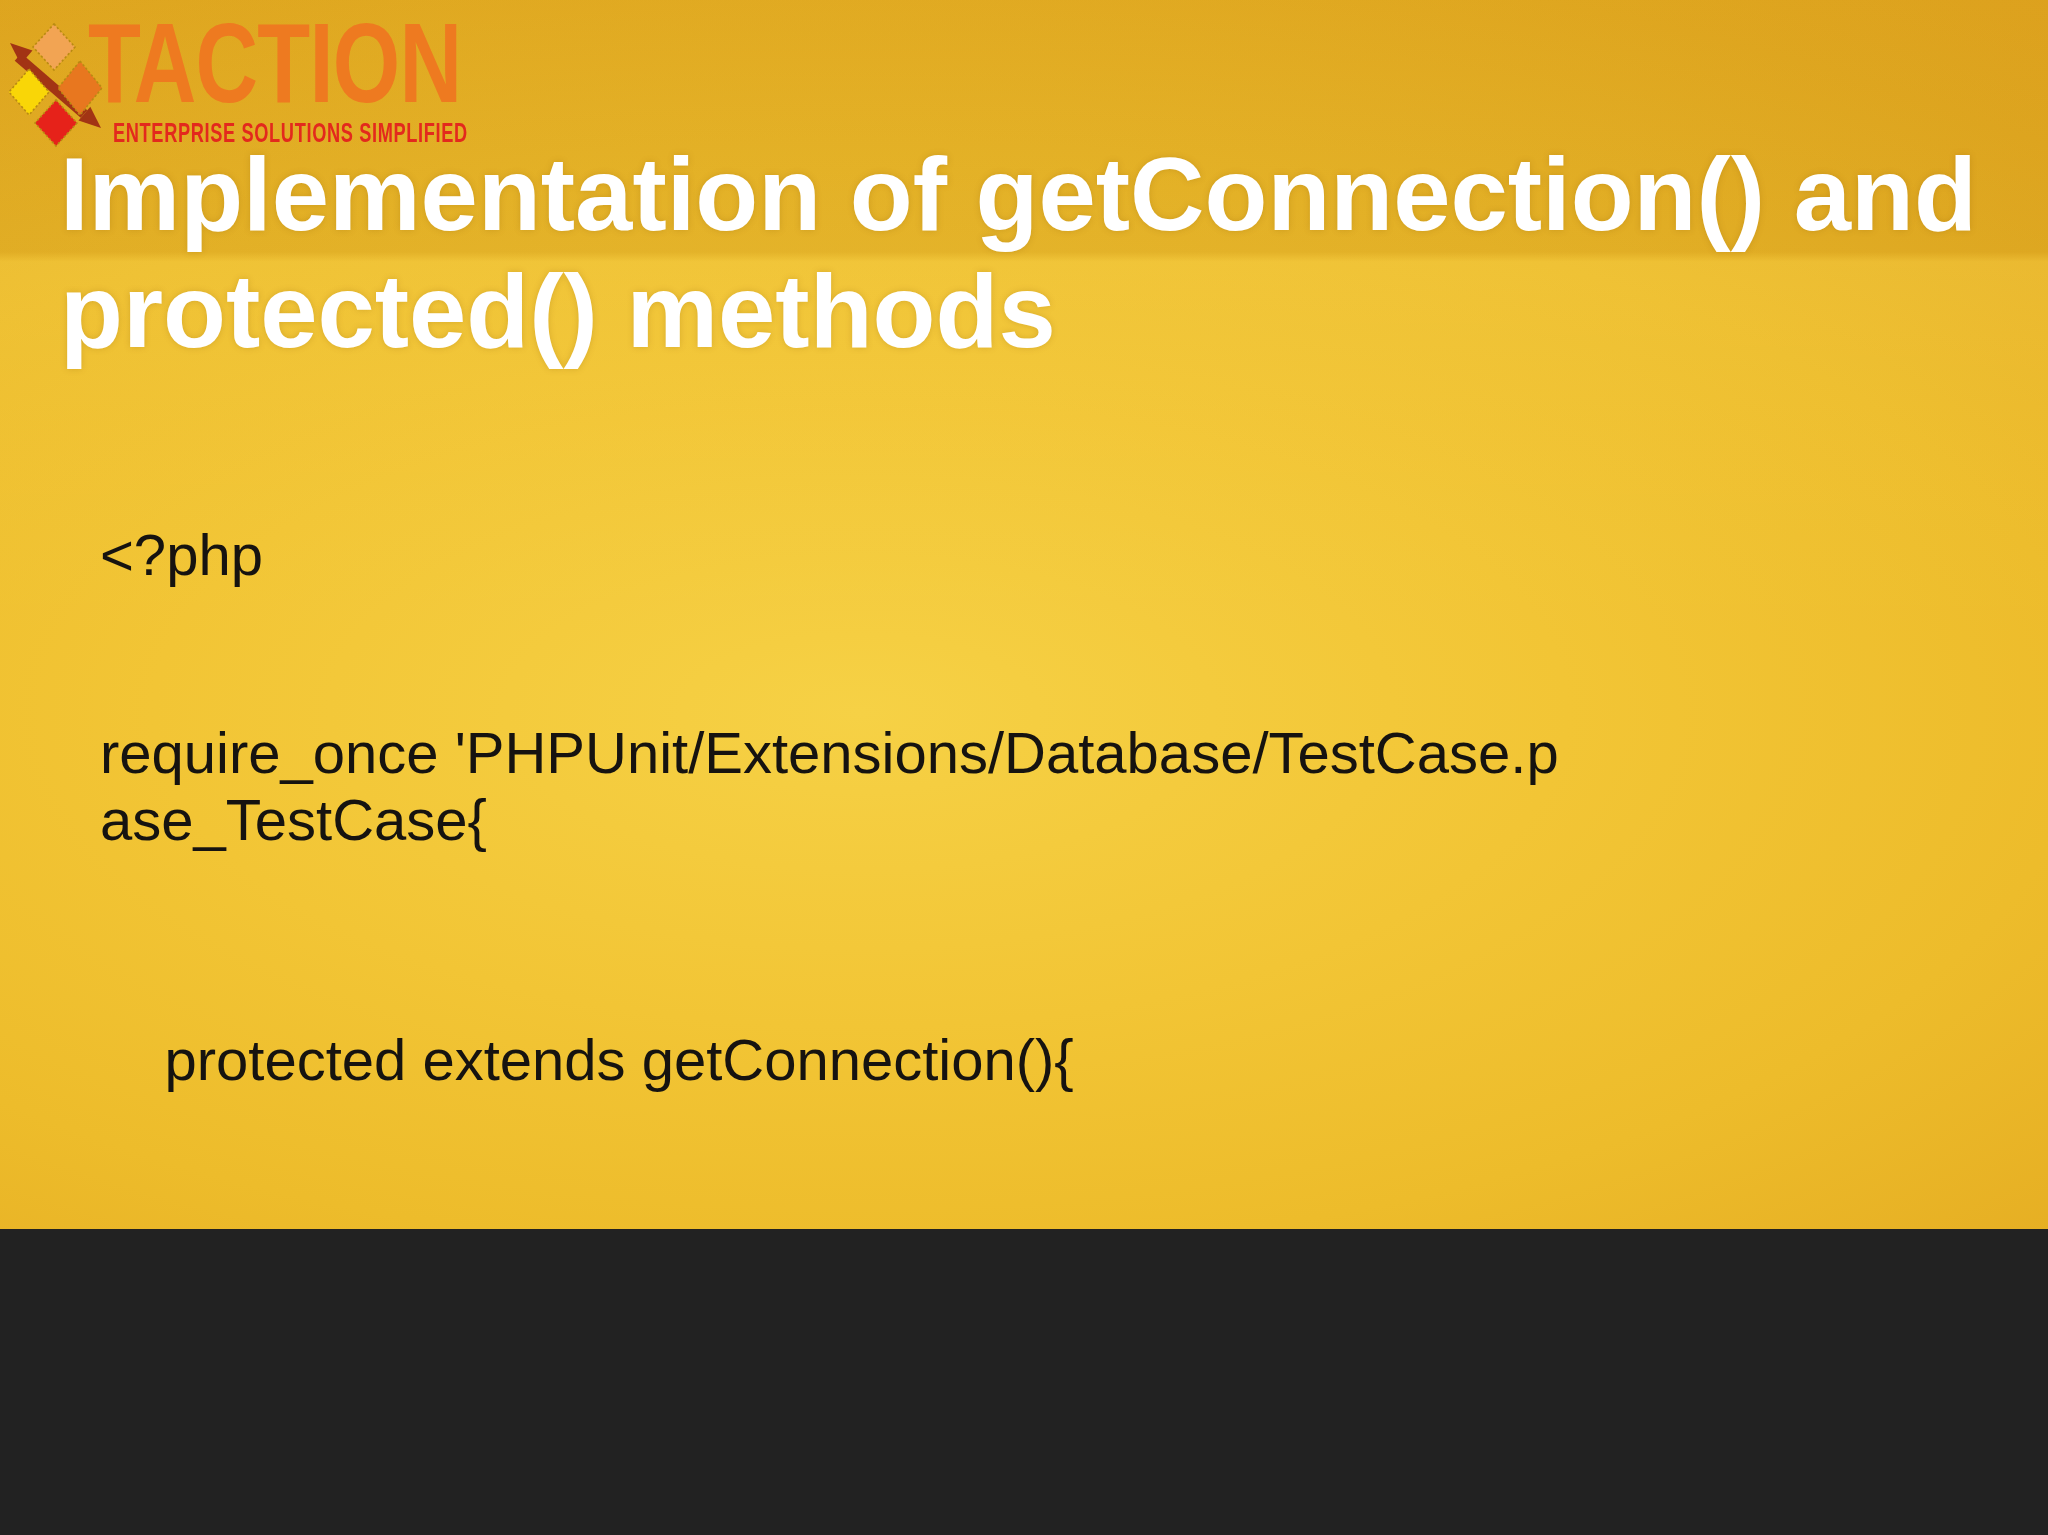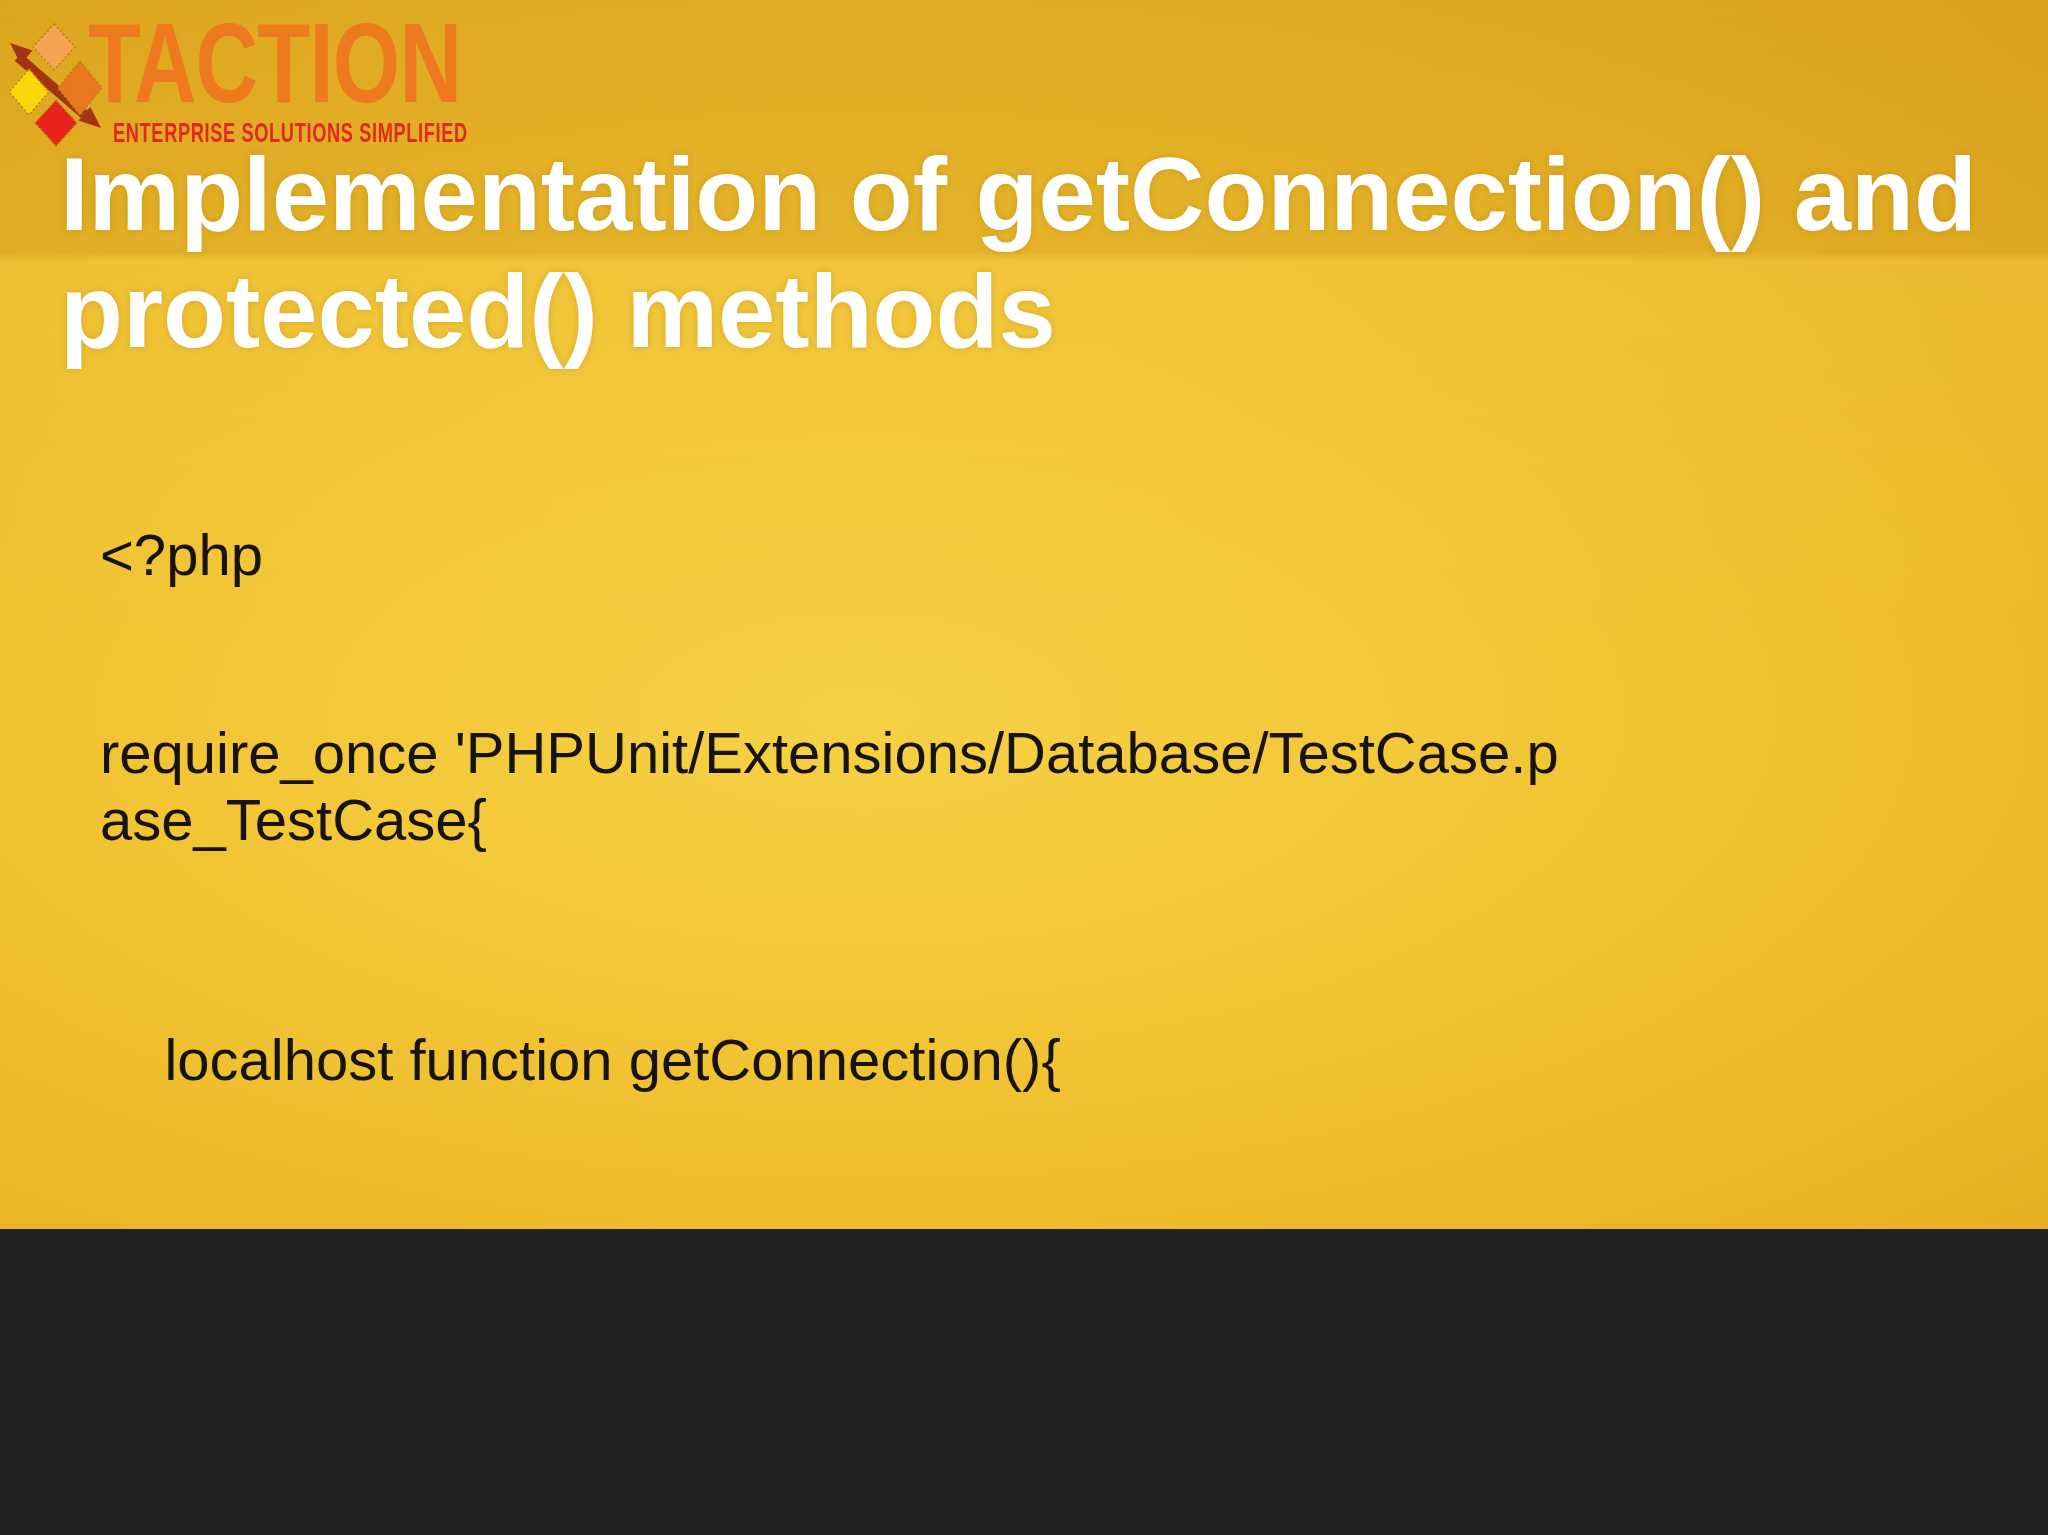--- a/index.html
+++ b/index.html
@@ -104,21 +104,21 @@
     <div>protected() methods</div>
   </div>
 
   <div class="code code-block-1">
     <div class="code-line">&lt;?php</div>
     <div class="code-line">require_once 'PHPUnit/Extensions/Database/TestCase.p</div>
   </div>
 
   <div class="code code-block-2">
     <div class="code-line">ase_TestCase{</div>
-    <div class="code-line">    localhost function getConnection(){</div>
+    <div class="code-line">    protected extends getConnection(){</div>
     <div class="code-line">        $pdo = new PDO('mysql:host=localhost;dbname=te</div>
     
     
     
     
     
     
     
   </div>
 </div>

